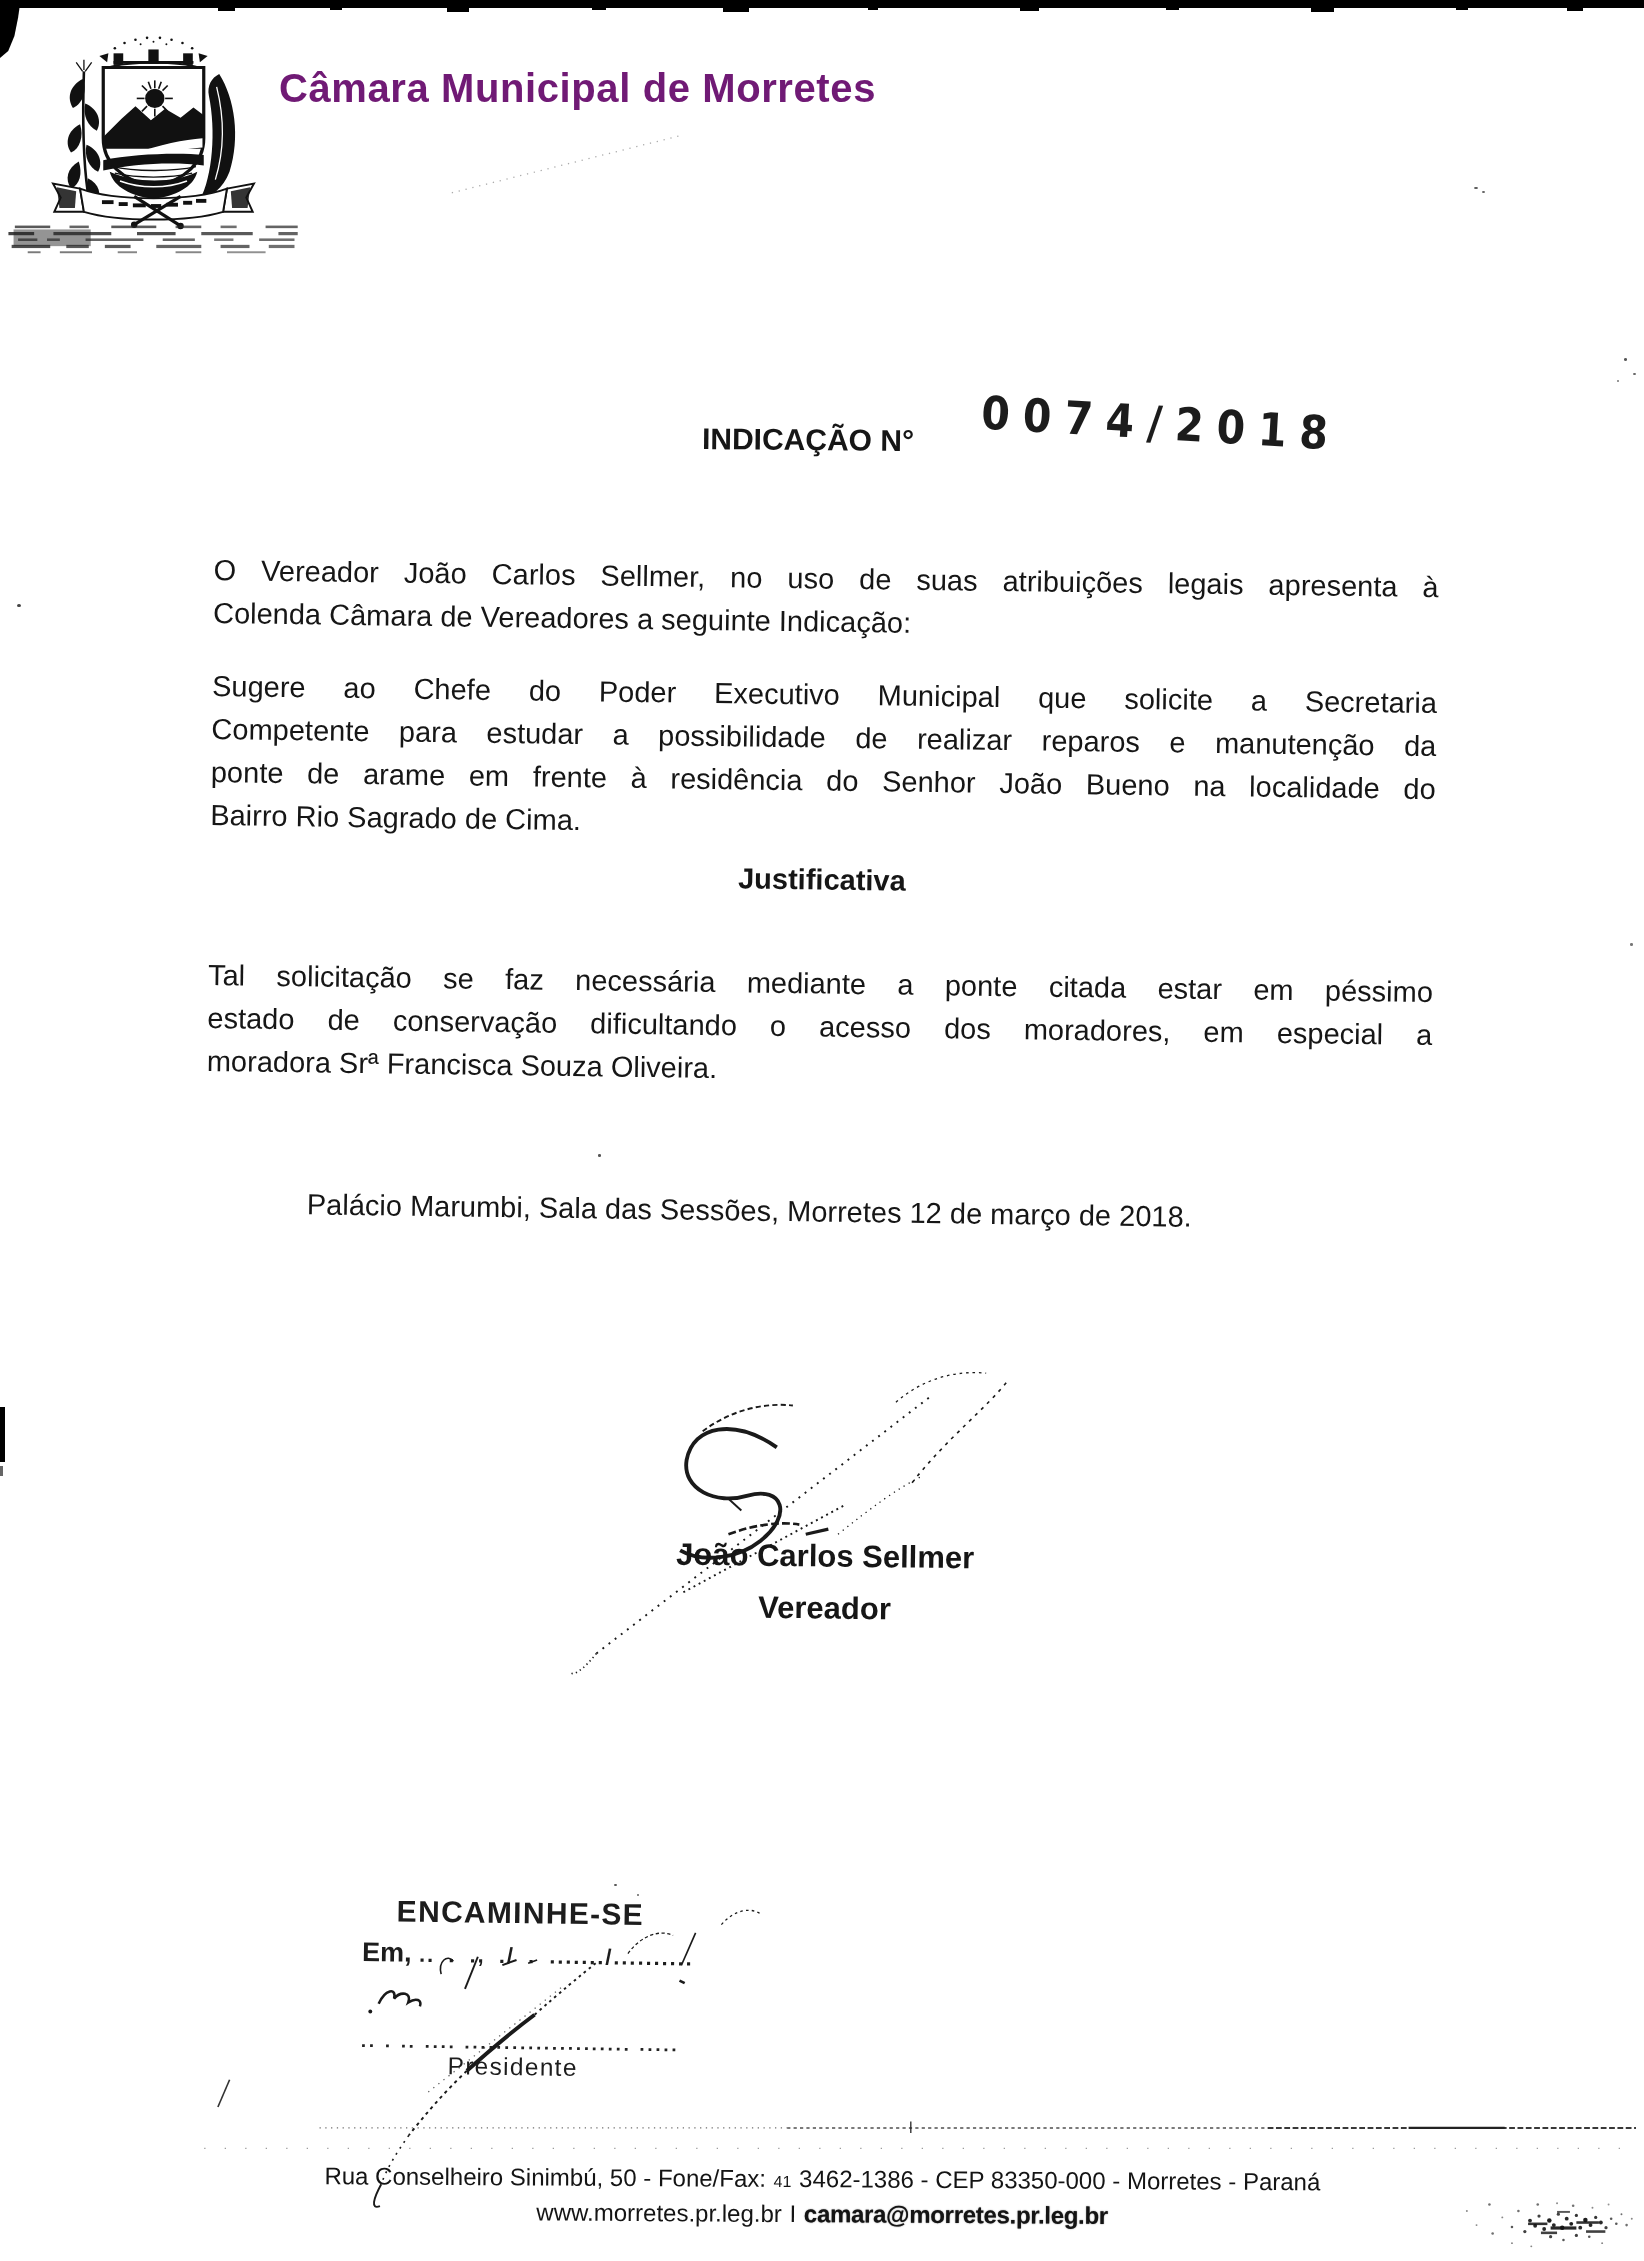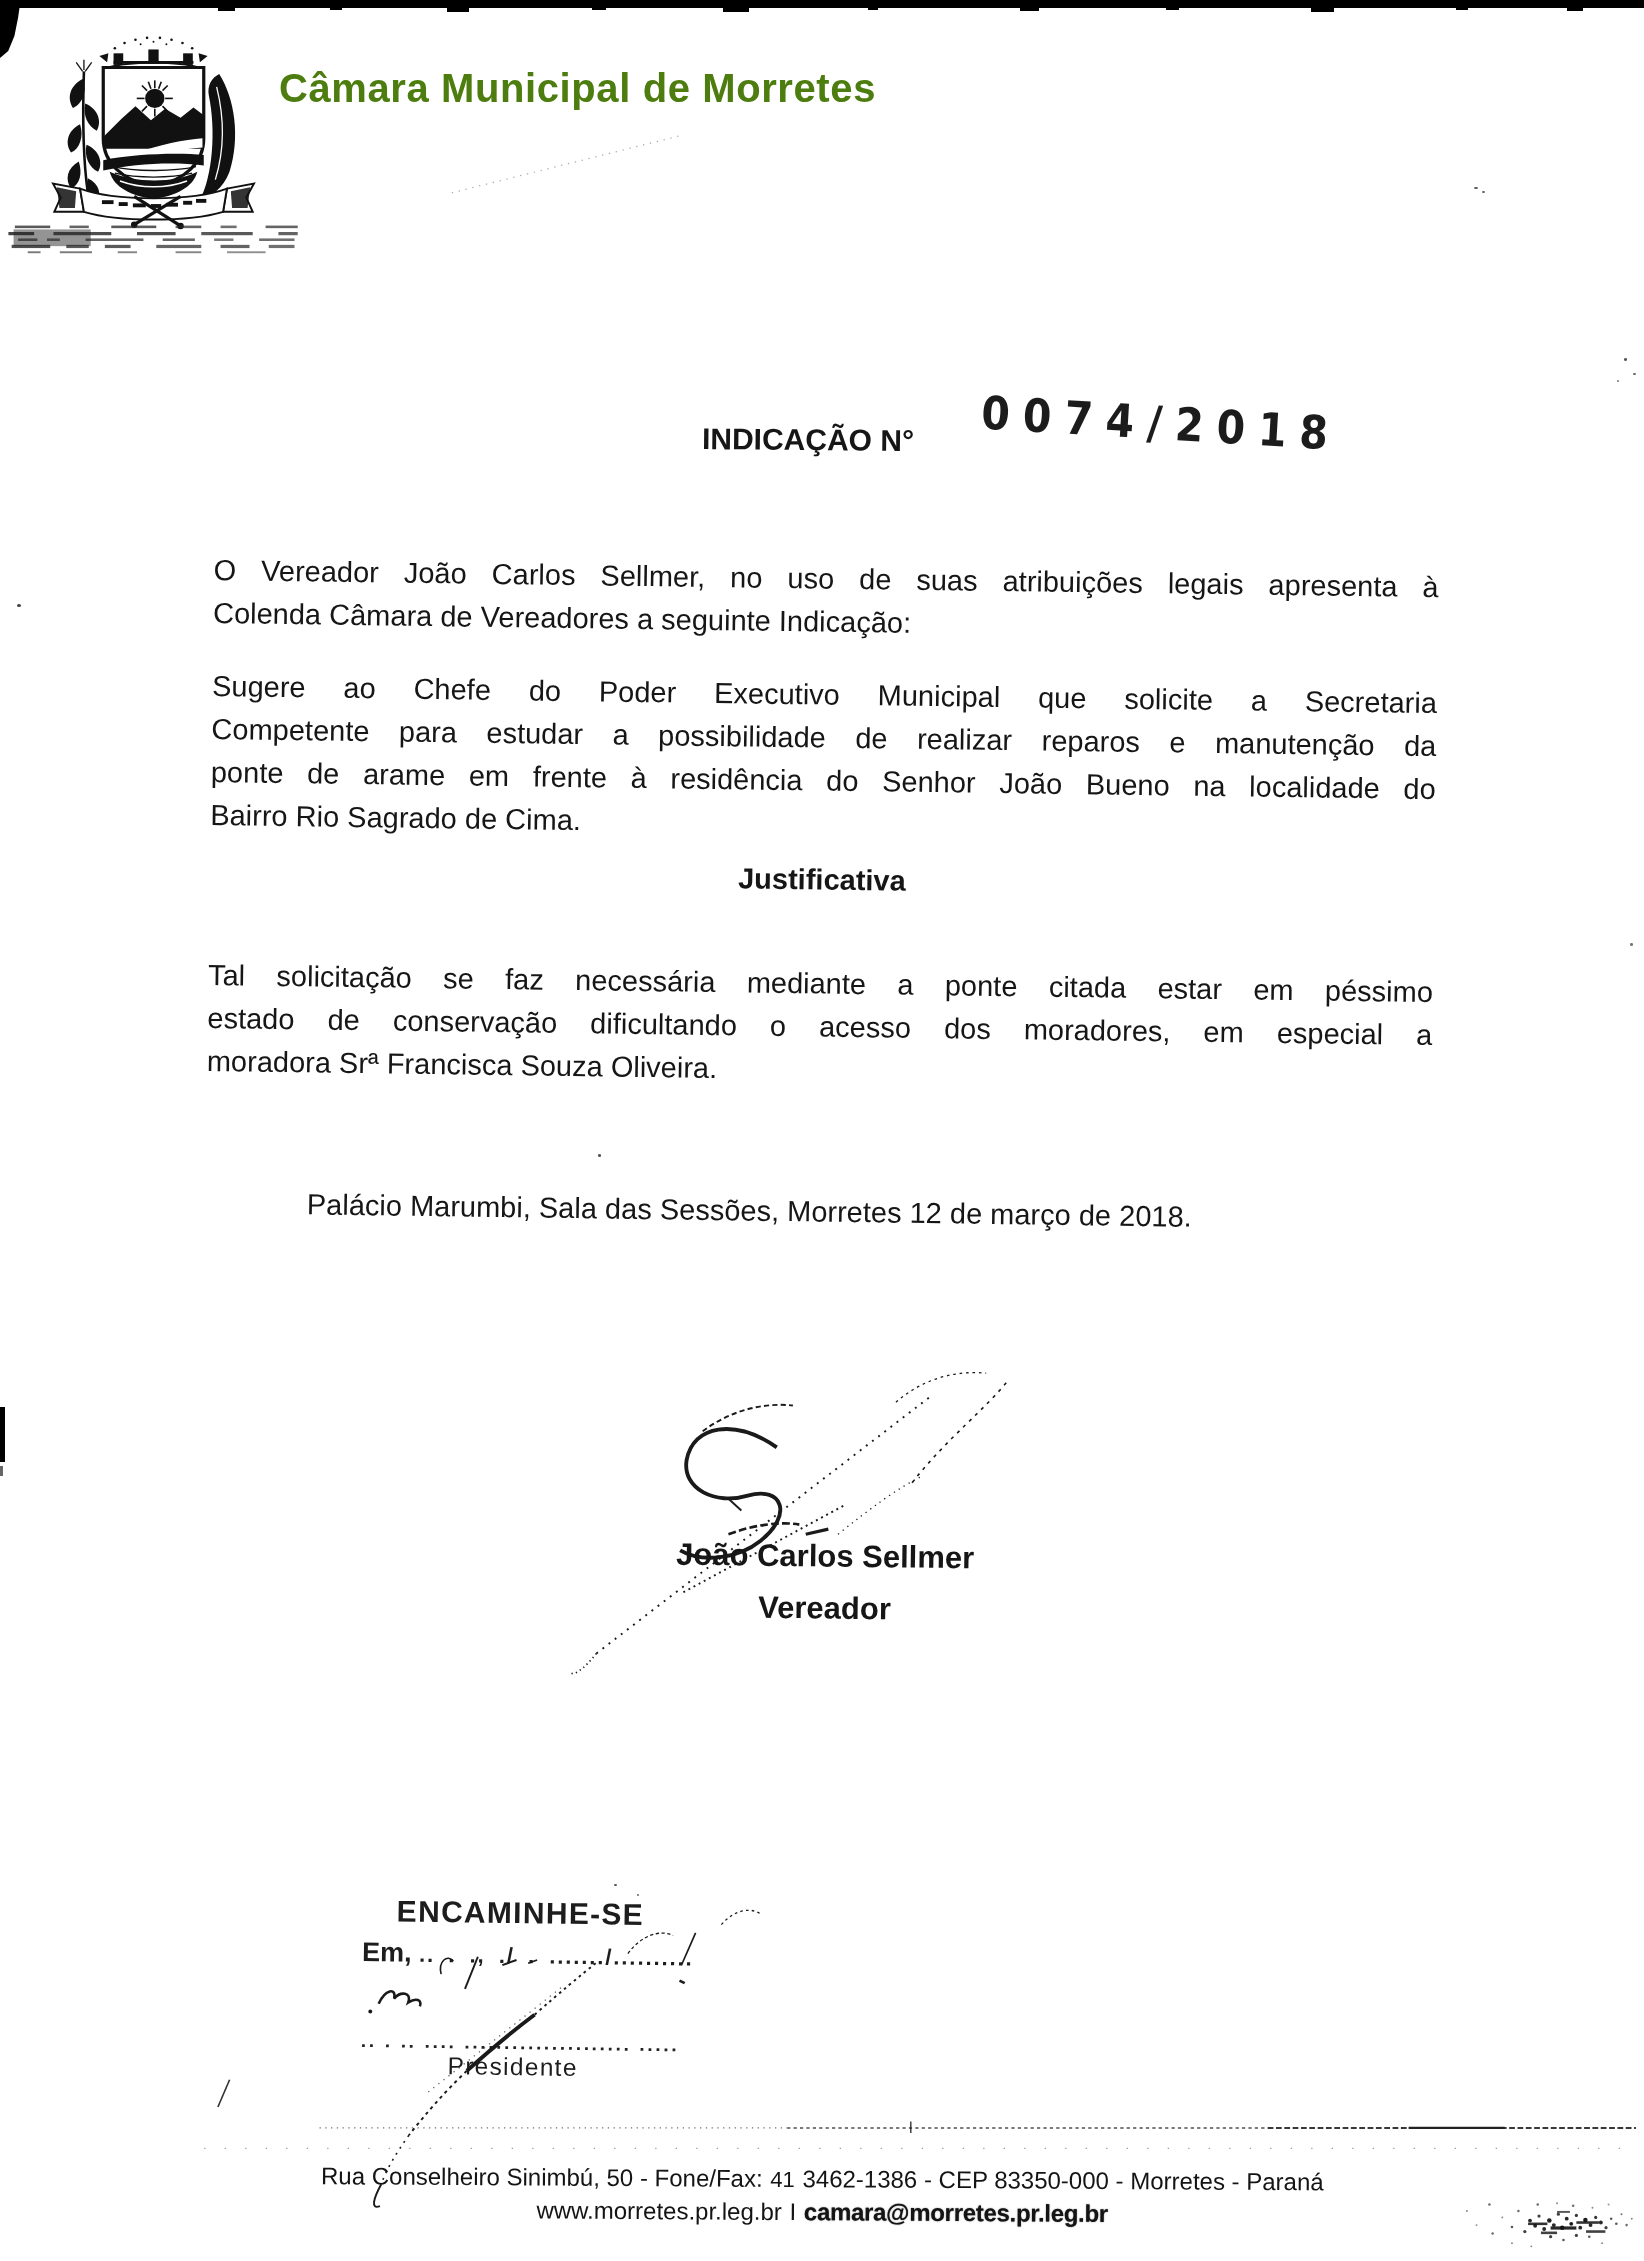--- a/index.html
+++ b/index.html
@@ -8,21 +8,21 @@
   .abs{position:absolute;}
 
   
   .topbar{left:0;top:0;width:1644px;height:7.7px;background:#000;}
   .tick{position:absolute;background:#000;}
   .cornerblob{left:0;top:0;width:20.6px;height:58px;background:#000;
               clip-path:polygon(0 0,100% 0,88% 30%,70% 62%,40% 88%,0 100%);}
   .speck{position:absolute;background:#555;border-radius:50%;}
 
   
-  .header-title{left:279px;top:66px;font-size:40px;font-weight:bold;letter-spacing:0.6px;color:#4d7c0f;}
+  .header-title{left:279px;top:66px;font-size:40px;font-weight:bold;letter-spacing:0.6px;color:#701a75;}
   .header-sub{left:277px;top:124px;width:664px;text-align:center;font-size:22.6px;letter-spacing:1.3px;color:#1c1c1c;}
 
   
   .doc-label{left:702px;top:423px;font-size:30px;font-weight:bold;transform:rotate(0.5deg);}
   .stamp-num{left:983px;top:386px;font-size:41px;font-weight:bold;letter-spacing:13px;color:#1c1c1c;
              font-family:"DejaVu Sans",sans-serif;transform:rotate(3.4deg) scaleY(1.12);transform-origin:left top;}
 
   
   .body-text{left:214px;top:549px;width:1225px;font-size:29px;line-height:43px;
              transform:rotate(0.8deg);transform-origin:0 0;}
@@ -41,21 +41,21 @@
   .stamp-block{left:363px;top:1894px;width:387px;transform:rotate(0.8deg);transform-origin:0 0;color:#1d1d1d;}
   .stamp-title{margin-left:34px;font-size:30px;font-weight:bold;letter-spacing:1.3px;}
   .em-line{margin-top:9px;font-size:27px;font-weight:bold;white-space:nowrap;}
   .em-dots{font-size:22px;letter-spacing:1.9px;word-spacing:5.2px;font-weight:bold;}
   .sig-dots{margin-top:61px;font-size:19.3px;letter-spacing:2.6px;line-height:23px;font-weight:bold;color:#222;white-space:nowrap;}
   .presidente{margin-top:-1.3px;margin-left:87px;font-size:24.5px;letter-spacing:1.3px;}
 
   
   .footer{left:126px;top:2159px;width:1393px;text-align:center;font-size:24px;line-height:32px;
           transform:rotate(0.35deg);transform-origin:0 0;color:#141414;}
-  .fsmall{font-size:22px;}
+  .fsmall{font-size:16px;}
   .femail{font-weight:bold;letter-spacing:-0.3px;text-shadow:0 0 1.3px rgba(0,0,0,.65);}
   .sp{display:inline-block;width:7.7px;}
 </style>
 </head>
 <body>
 
 <div class="page">
 
   <div class="abs topbar">
     <div class="tick" style="left:218px;top:7.7px;width:17px;height:3.2px"></div>

